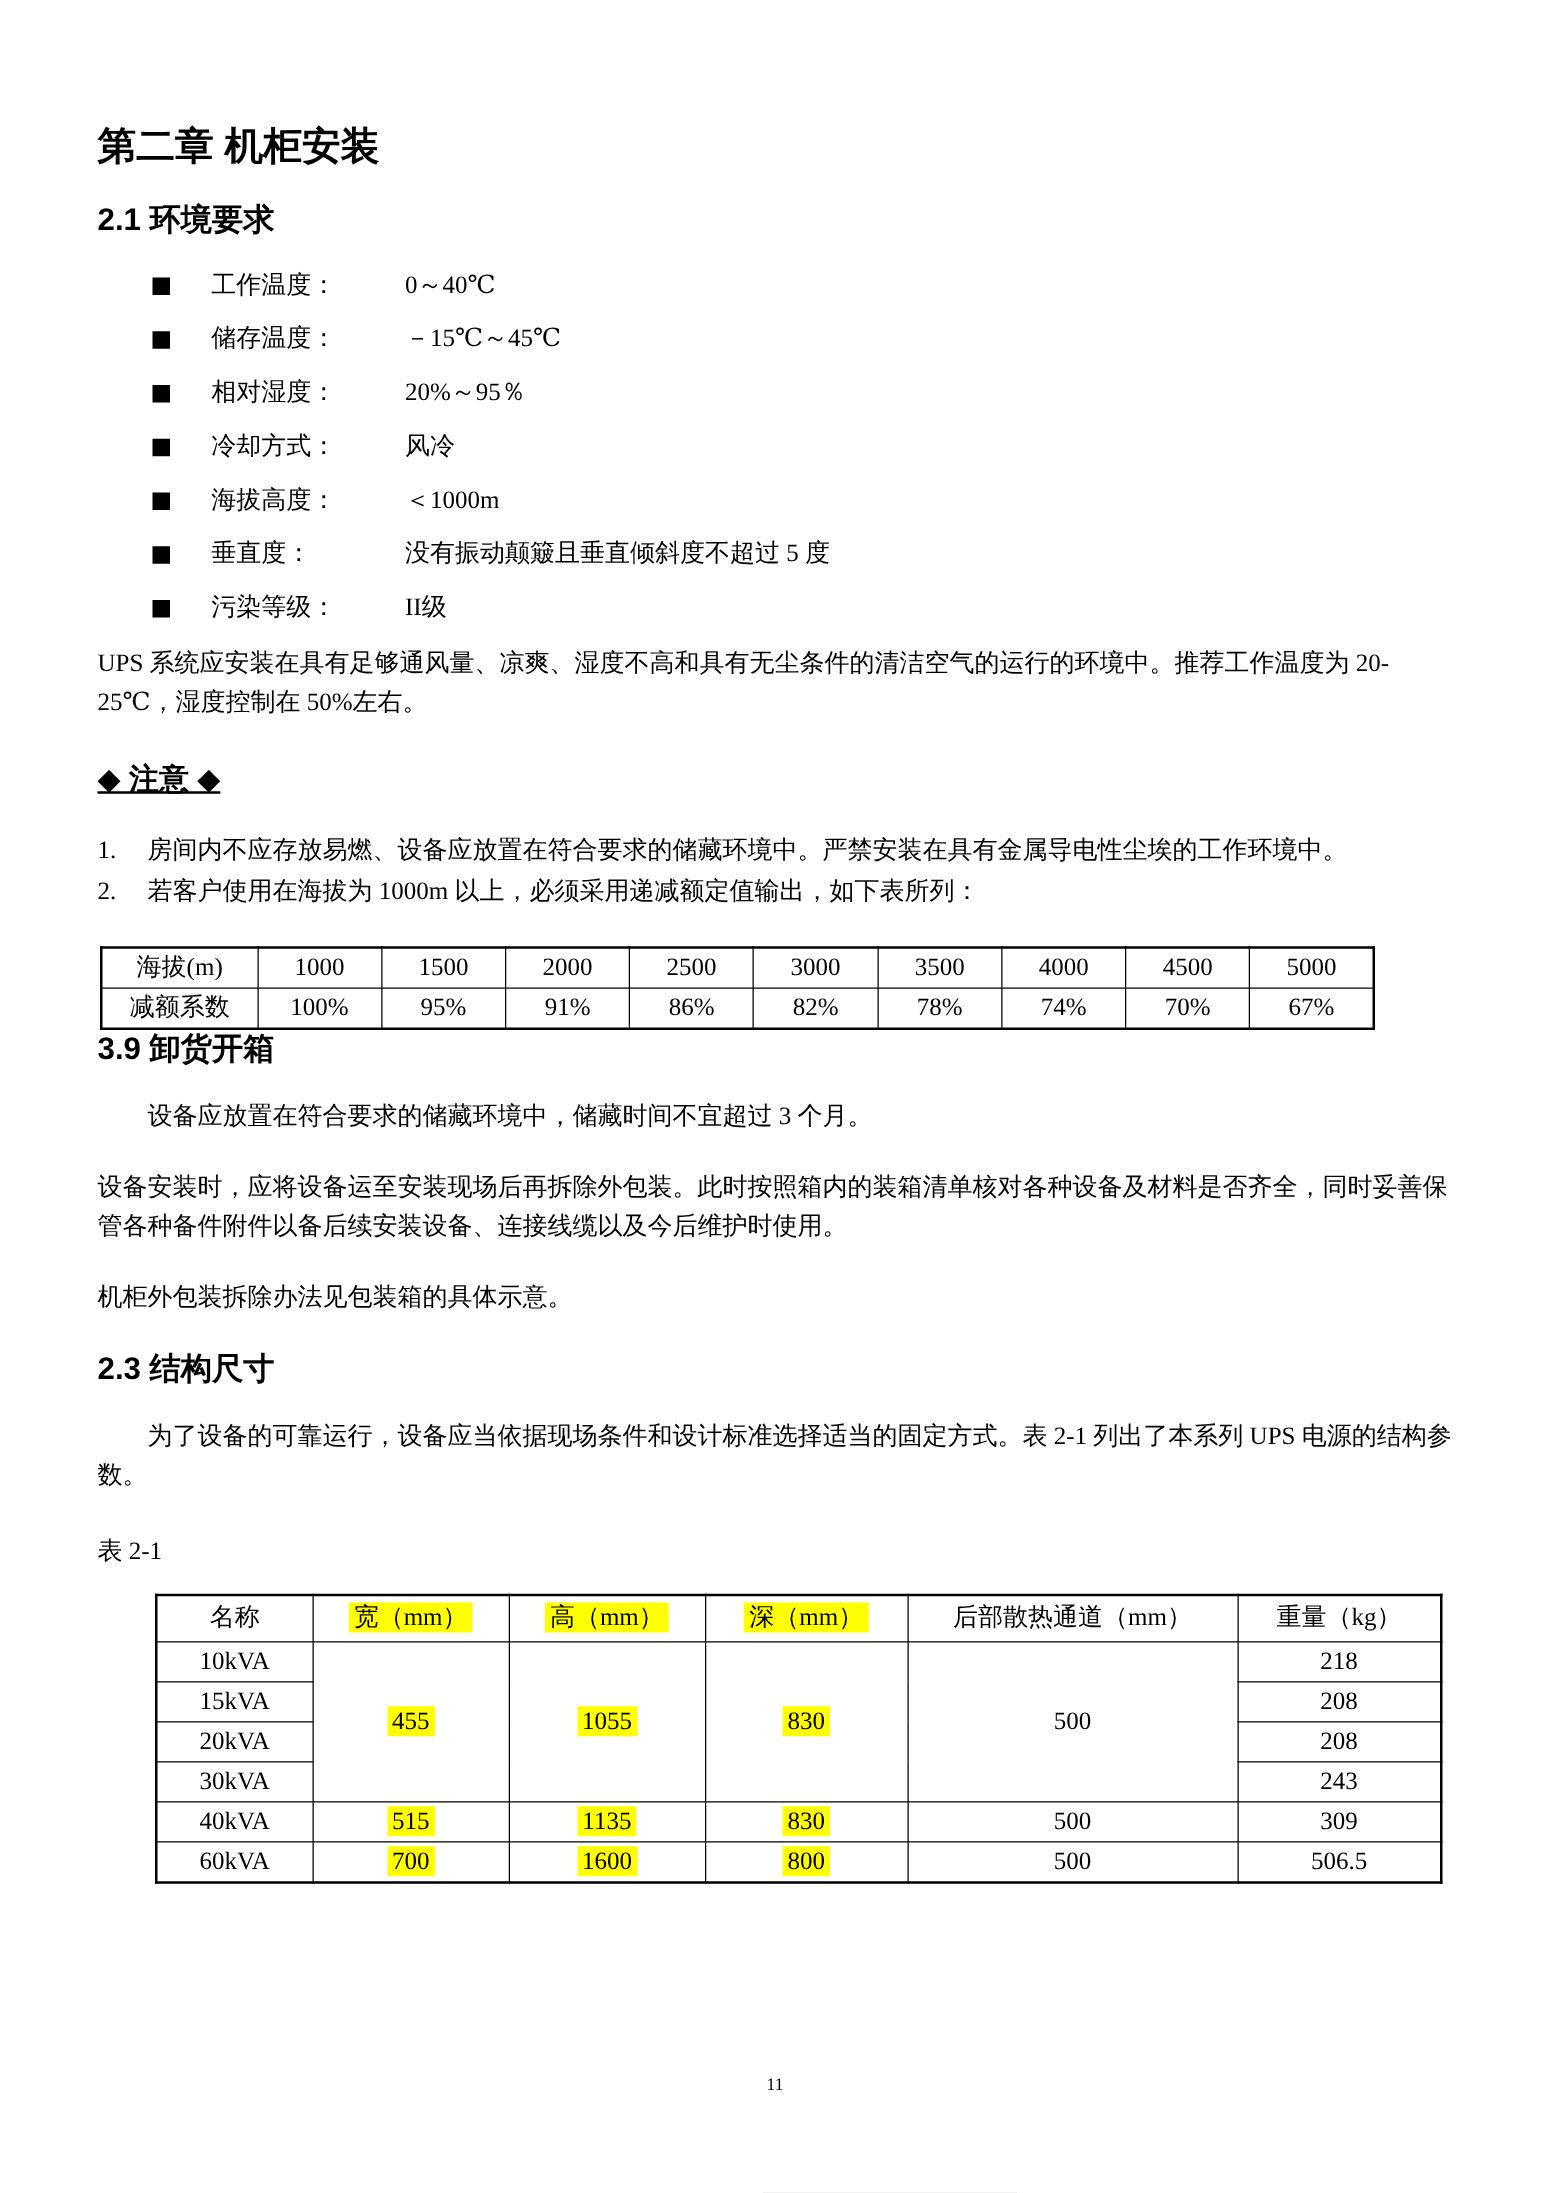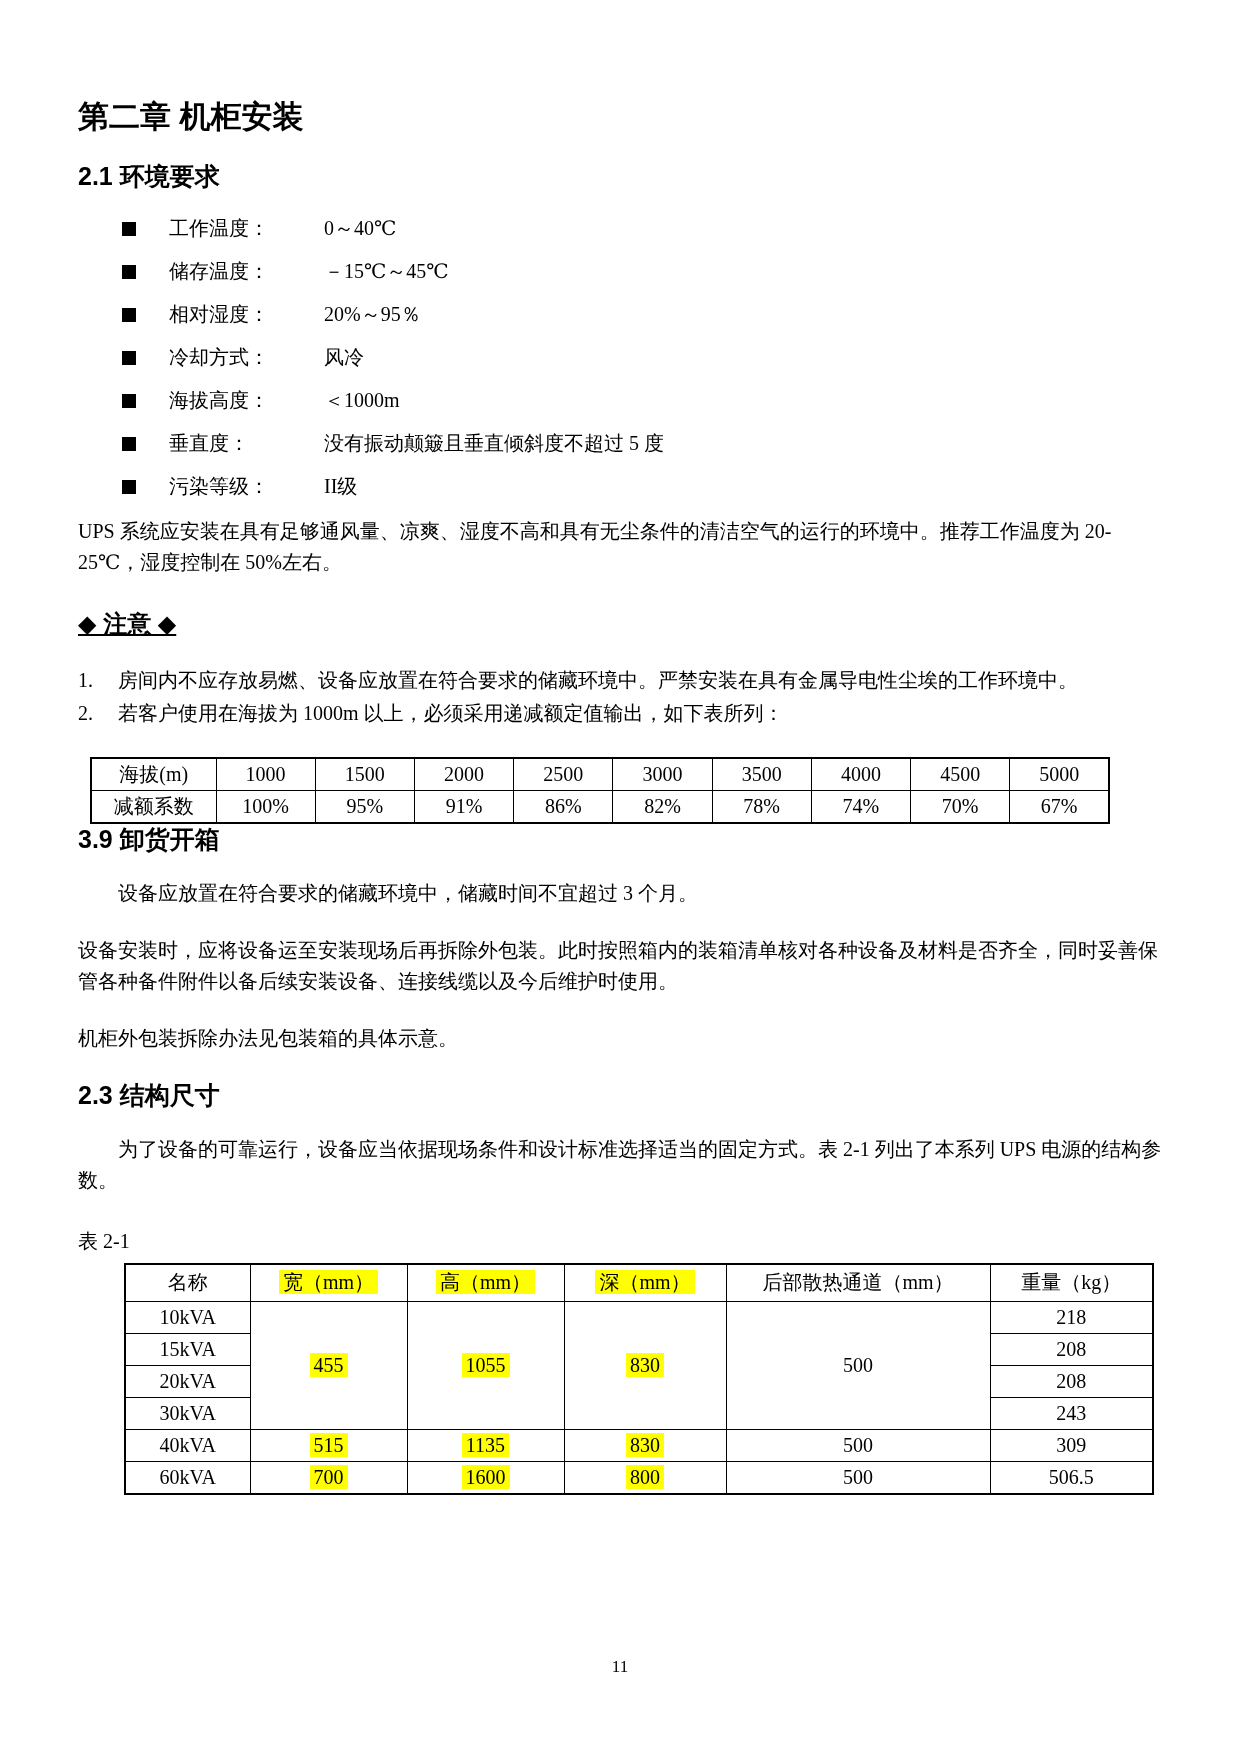--- a/index.html
+++ b/index.html
@@ -25,43 +25,43 @@
   p.body-p { margin: 0 0 26px 0; }
   p.indent-first { text-indent: 2em; }
   .notice-heading {
     font-family: "Liberation Sans", "DejaVu Sans", sans-serif;
     font-size: 24px; font-weight: bold; margin: 32px 0 26px 0; line-height: 1.2; text-decoration: underline;
   }
   .notice-list { margin: 0 0 28px 0; }
   .notice-item { position: relative; padding-left: 40px; margin-bottom: 2px; }
   .notice-num { position: absolute; left: 0; top: 0; width: 36px; }
   table.derating {
-    border-collapse: collapse; width: 1020px; margin: 4px 0 0 12px;
+    border-collapse: collapse; width: 1020px; margin: 4px 0 0 2px;
     table-layout: fixed; font-size: 20px; border-radius: 12px;
   }
   table.derating td {
     border: 1px solid #000; text-align: center; height: 30px; padding: 0 2px;
   }
   table.derating { border: 2px solid #000; }
   table.derating td.lbl { text-align: center; }
   .h2-gap { margin-top: 54px; }
-  .caption { margin: 30px 0 6px 0; }
+  .caption { margin: 30px 0 18px 0; }
   table.dims {
     border-collapse: collapse; width: 1028px; margin-left: 46px;
     table-layout: fixed; font-size: 20px; border: 2px solid #000;
   }
   table.dims th, table.dims td {
     border: 1px solid #000; text-align: center; font-weight: normal; padding: 0 2px;
   }
   table.dims th { height: 36px; }
   table.dims td { height: 31px; }
   .hl { background: var(--hl, #ffff00); padding: 1px 4px; }
   .pageno {
     position: absolute; bottom: 74px; left: 0; width: 100%;
-    text-align: center; font-size: 17px;
+    text-align: center; font-size: 14px;
   }
 </style>
 </head>
 <body>
 
 <div class="page">
 
   <h1 class="chapter">第二章 机柜安装</h1>
 
   <h2 class="section">2.1 环境要求</h2>

